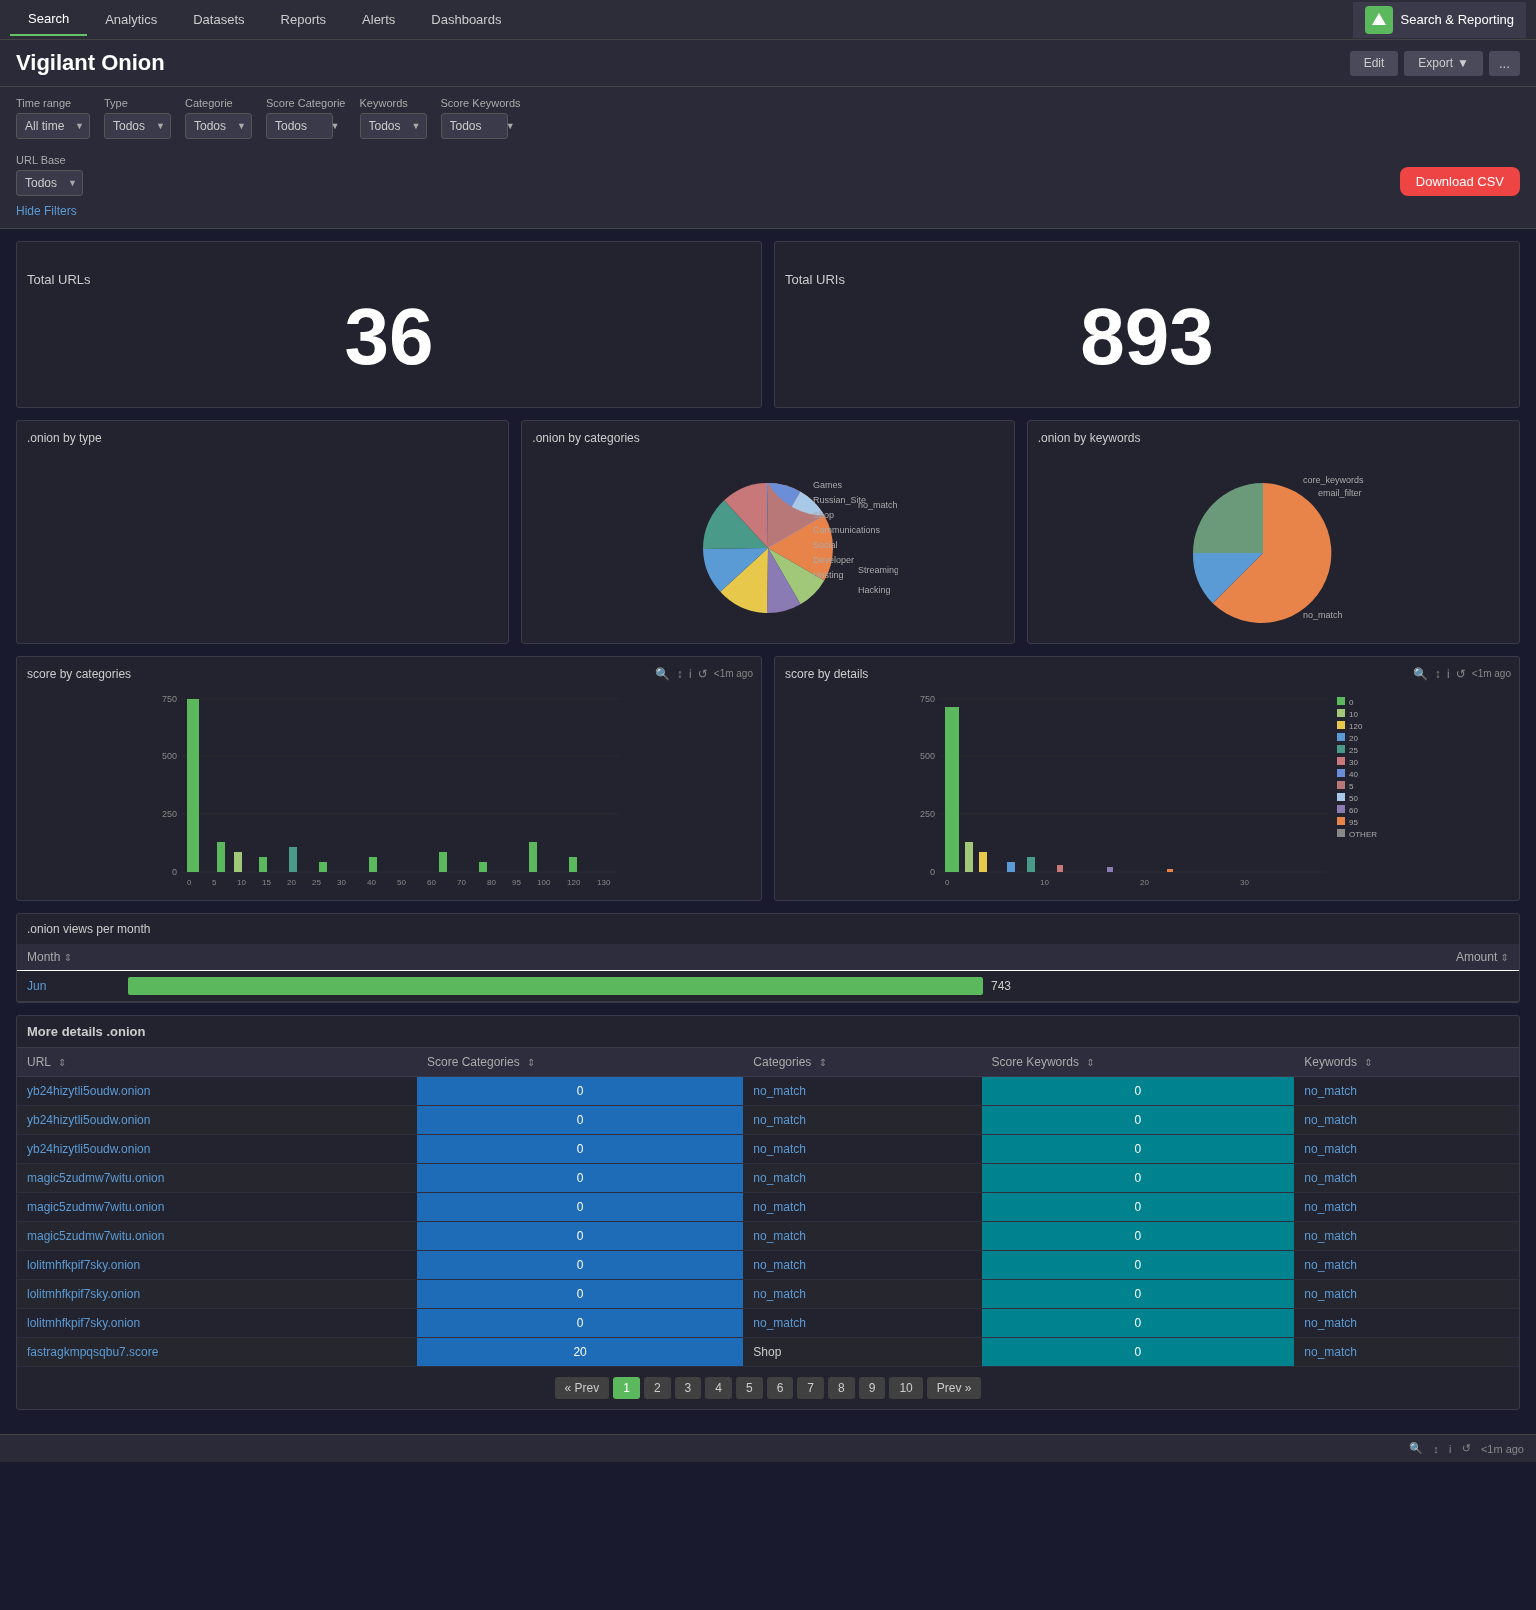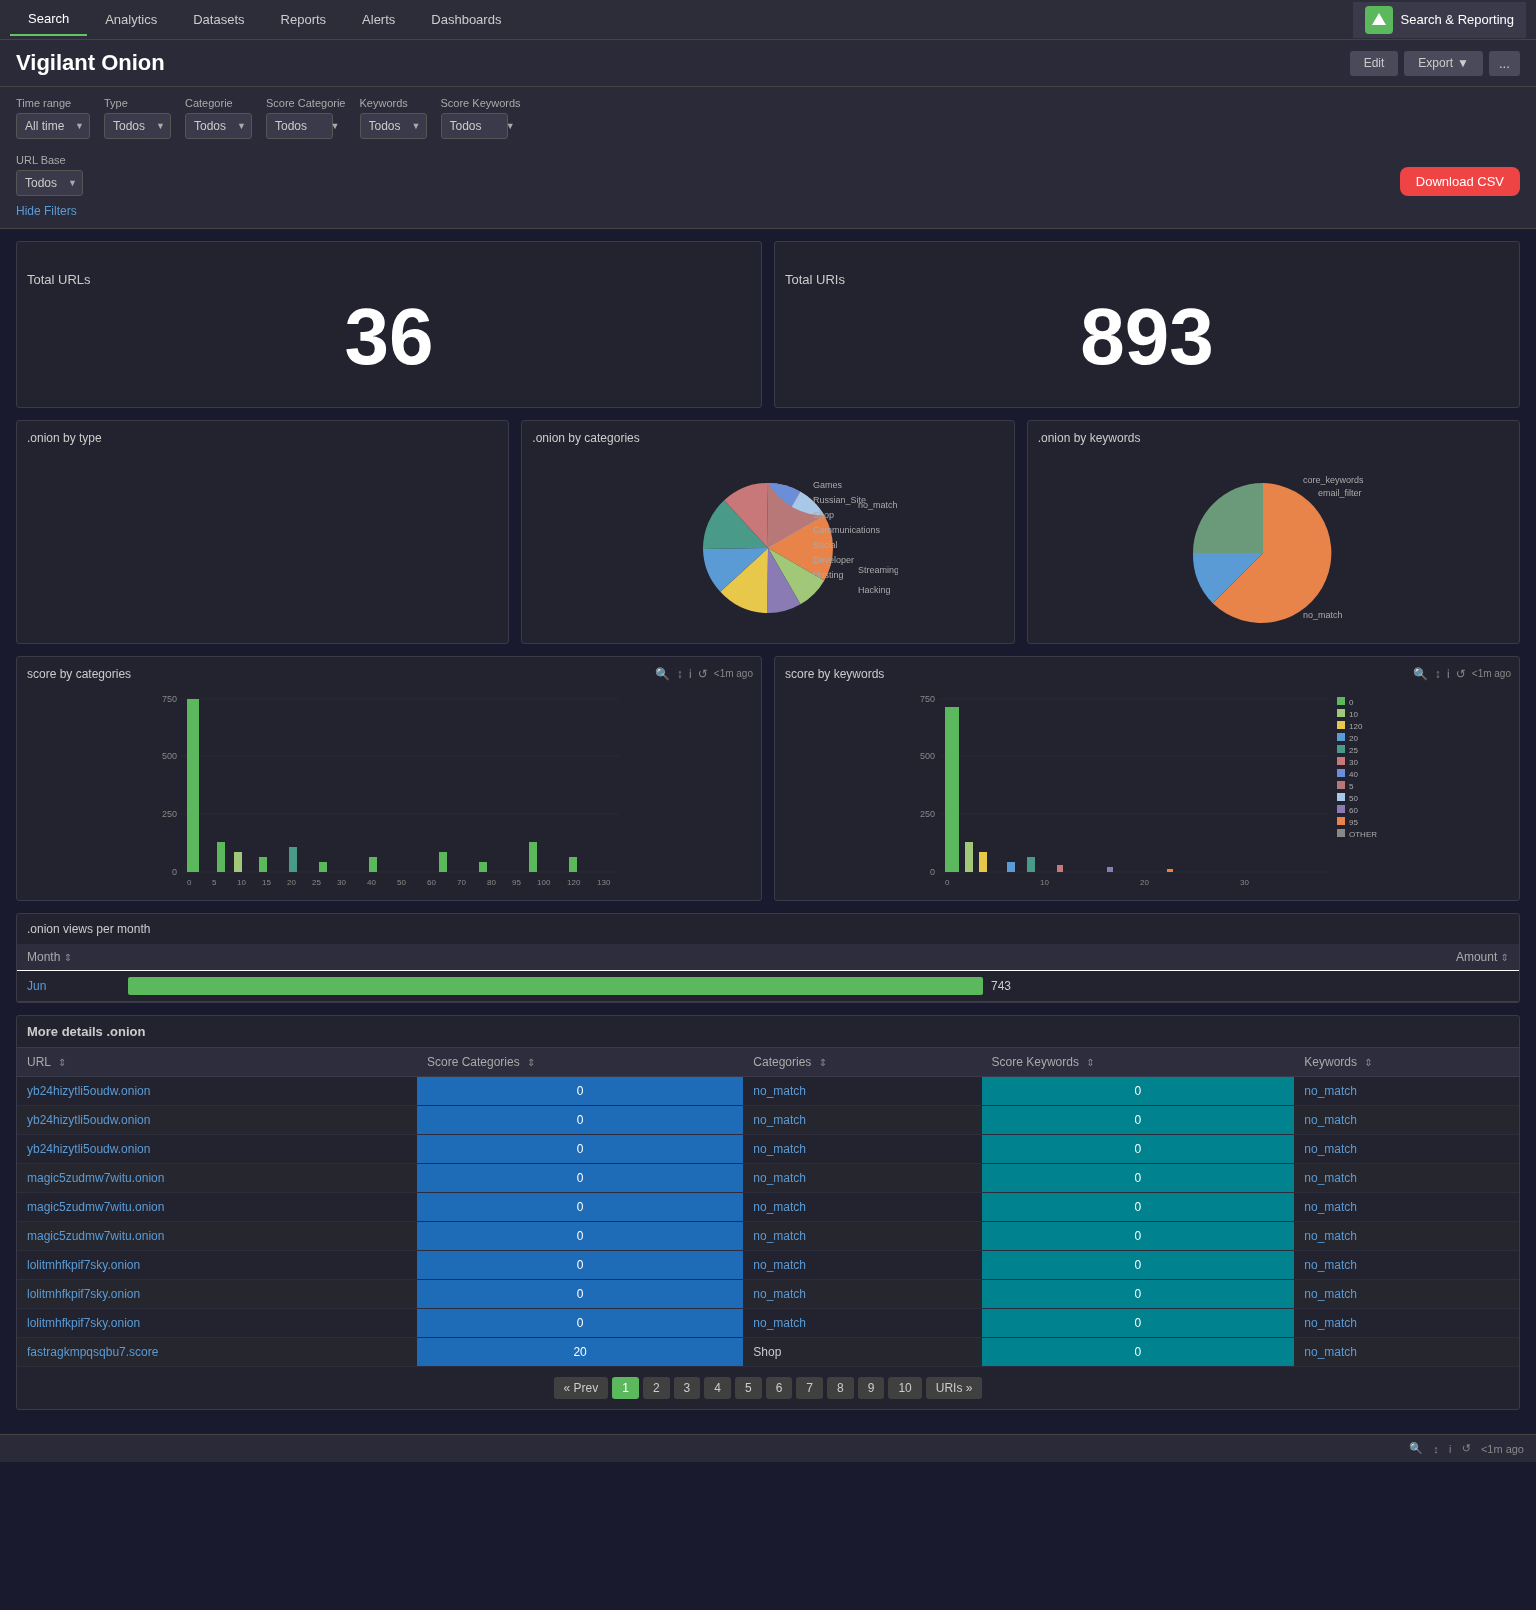--- a/index.html
+++ b/index.html
@@ -317,21 +317,21 @@
         <text x="363" y="198" font-size="8" fill="#888">95</text>
         <text x="388" y="198" font-size="8" fill="#888">100</text>
         <text x="418" y="198" font-size="8" fill="#888">120</text>
         <text x="448" y="198" font-size="8" fill="#888">130</text>
 
         <text x="250" y="212" font-size="9" fill="#888" text-anchor="middle">score_categorie</text>
       </svg>
     </div>
 
     <div class="bar-panel">
-      <div class="bar-panel-title">score by keywords</div>
+      <div class="bar-panel-title">score by details</div>
       <div class="chart-actions">
         <span class="chart-action-icon">🔍</span>
         <span class="chart-action-icon">↕</span>
         <span class="chart-action-icon">ℹ</span>
         <span class="chart-action-icon">↺</span>
         <span class="chart-time">&lt;1m ago</span>
       </div>
       <svg width="100%" height="200" viewBox="0 0 480 200">
         <text x="28" y="15" font-size="9" fill="#888" text-anchor="end">750</text>
         <text x="28" y="72" font-size="9" fill="#888" text-anchor="end">500</text>
@@ -516,21 +516,21 @@
       <button class="page-btn active">1</button>
       <button class="page-btn">2</button>
       <button class="page-btn">3</button>
       <button class="page-btn">4</button>
       <button class="page-btn">5</button>
       <button class="page-btn">6</button>
       <button class="page-btn">7</button>
       <button class="page-btn">8</button>
       <button class="page-btn">9</button>
       <button class="page-btn">10</button>
-      <button class="page-btn">URIs »</button>
+      <button class="page-btn">Prev »</button>
     </div>
   </div>
 
 </div>
 
 <div class="bottom-bar">
   <div class="bottom-bar-actions">
     <span class="bottom-action-icon">🔍</span>
     <span class="bottom-action-icon">↕</span>
     <span class="bottom-action-icon">ℹ</span>

